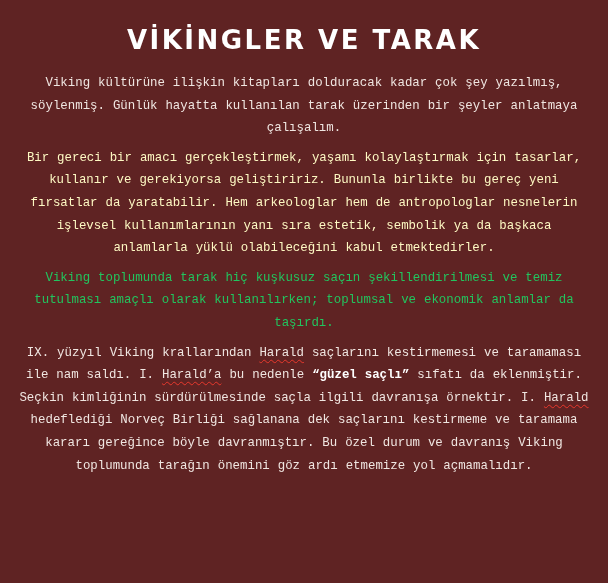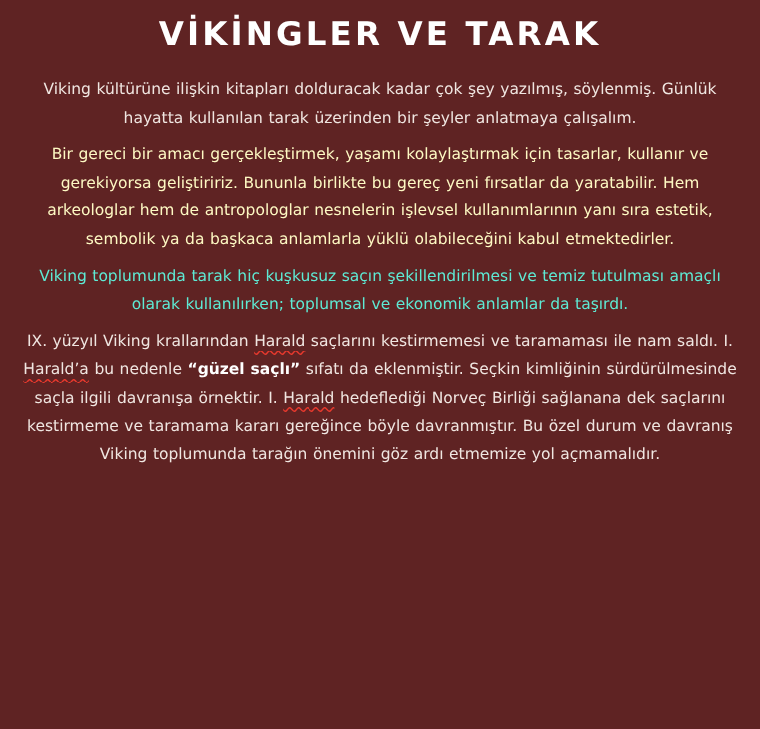--- a/index.html
+++ b/index.html
@@ -18,32 +18,33 @@
     width: 608px;
     height: 583px;
     padding: 6px 17px 0 17px;
     text-align: center;
   }
   .doc-title {
     color: #ffffff;
     font-size: 26px;
     font-weight: 700;
     letter-spacing: 2.5px;
-    margin: 4px 0 14px 0;
+    margin: 16px 0 14px 0;
     line-height: 36px;
     white-space: nowrap;
   }
   .paragraphs p {
     color: #f0e6e1;
     font-size: 12.4px;
     line-height: 22.6px;
     margin: 0 auto 7px auto;
     max-width: 574px;
     text-align: center;
     word-spacing: 0.5px;
+    font-family: Liberation Mono, monospace;
   }
   .misspelled {
     text-decoration-line: underline;
     text-decoration-style: wavy;
     text-decoration-color: #e8382c;
     text-decoration-thickness: 1px;
     text-underline-offset: 3px;
   }
   .bold {
     font-weight: 700;
@@ -51,16 +52,16 @@
   }
 </style>
 </head>
 <body style="background: rgb(95, 35, 35);">
 
 <div class="page">
   <h1 class="doc-title" style="color: rgb(255, 255, 255);">VİKİNGLER VE TARAK</h1>
   <div class="paragraphs">
       <p style="color: rgb(240, 230, 225);"><span>Viking kültürüne ilişkin kitapları dolduracak kadar çok şey yazılmış, söylenmiş. Günlük hayatta kullanılan tarak üzerinden bir şeyler anlatmaya çalışalım.</span></p>
       <p style="color: #fef9c3;"><span>Bir gereci bir amacı gerçekleştirmek, yaşamı kolaylaştırmak için tasarlar, kullanır ve gerekiyorsa geliştiririz. Bununla birlikte bu gereç yeni fırsatlar da yaratabilir. Hem arkeologlar hem de antropologlar nesnelerin işlevsel kullanımlarının yanı sıra estetik, sembolik ya da başkaca anlamlarla yüklü olabileceğini kabul etmektedirler.</span></p>
-      <p style="color: #5eead4;"><span>Viking toplumunda tarak hiç kuşkusuz saçın şekillendirilmesi ve temiz tutulması amaçlı olarak kullanılırken; toplumsal ve ekonomik anlamlar da taşırdı.</span></p>
+      <p style="color: #22c55e;"><span>Viking toplumunda tarak hiç kuşkusuz saçın şekillendirilmesi ve temiz tutulması amaçlı olarak kullanılırken; toplumsal ve ekonomik anlamlar da taşırdı.</span></p>
       <p style="color: rgb(240, 230, 225);"><span>IX. yüzyıl Viking krallarından </span><span class="misspelled" style="text-decoration-color: rgb(232, 56, 44);">Harald</span><span> saçlarını kestirmemesi ve taramaması ile nam saldı. I. </span><span class="misspelled" style="text-decoration-color: rgb(232, 56, 44);">Harald’a</span><span> bu nedenle </span><span class="bold">“güzel saçlı”</span><span> sıfatı da eklenmiştir. Seçkin kimliğinin sürdürülmesinde saçla ilgili davranışa örnektir. I. </span><span class="misspelled" style="text-decoration-color: rgb(232, 56, 44);">Harald</span><span> hedeflediği Norveç Birliği sağlanana dek saçlarını kestirmeme ve taramama kararı gereğince böyle davranmıştır. Bu özel durum ve davranış Viking toplumunda tarağın önemini göz ardı etmemize yol açmamalıdır.</span></p>
     </div>
 </div>
 
 </body></html>

